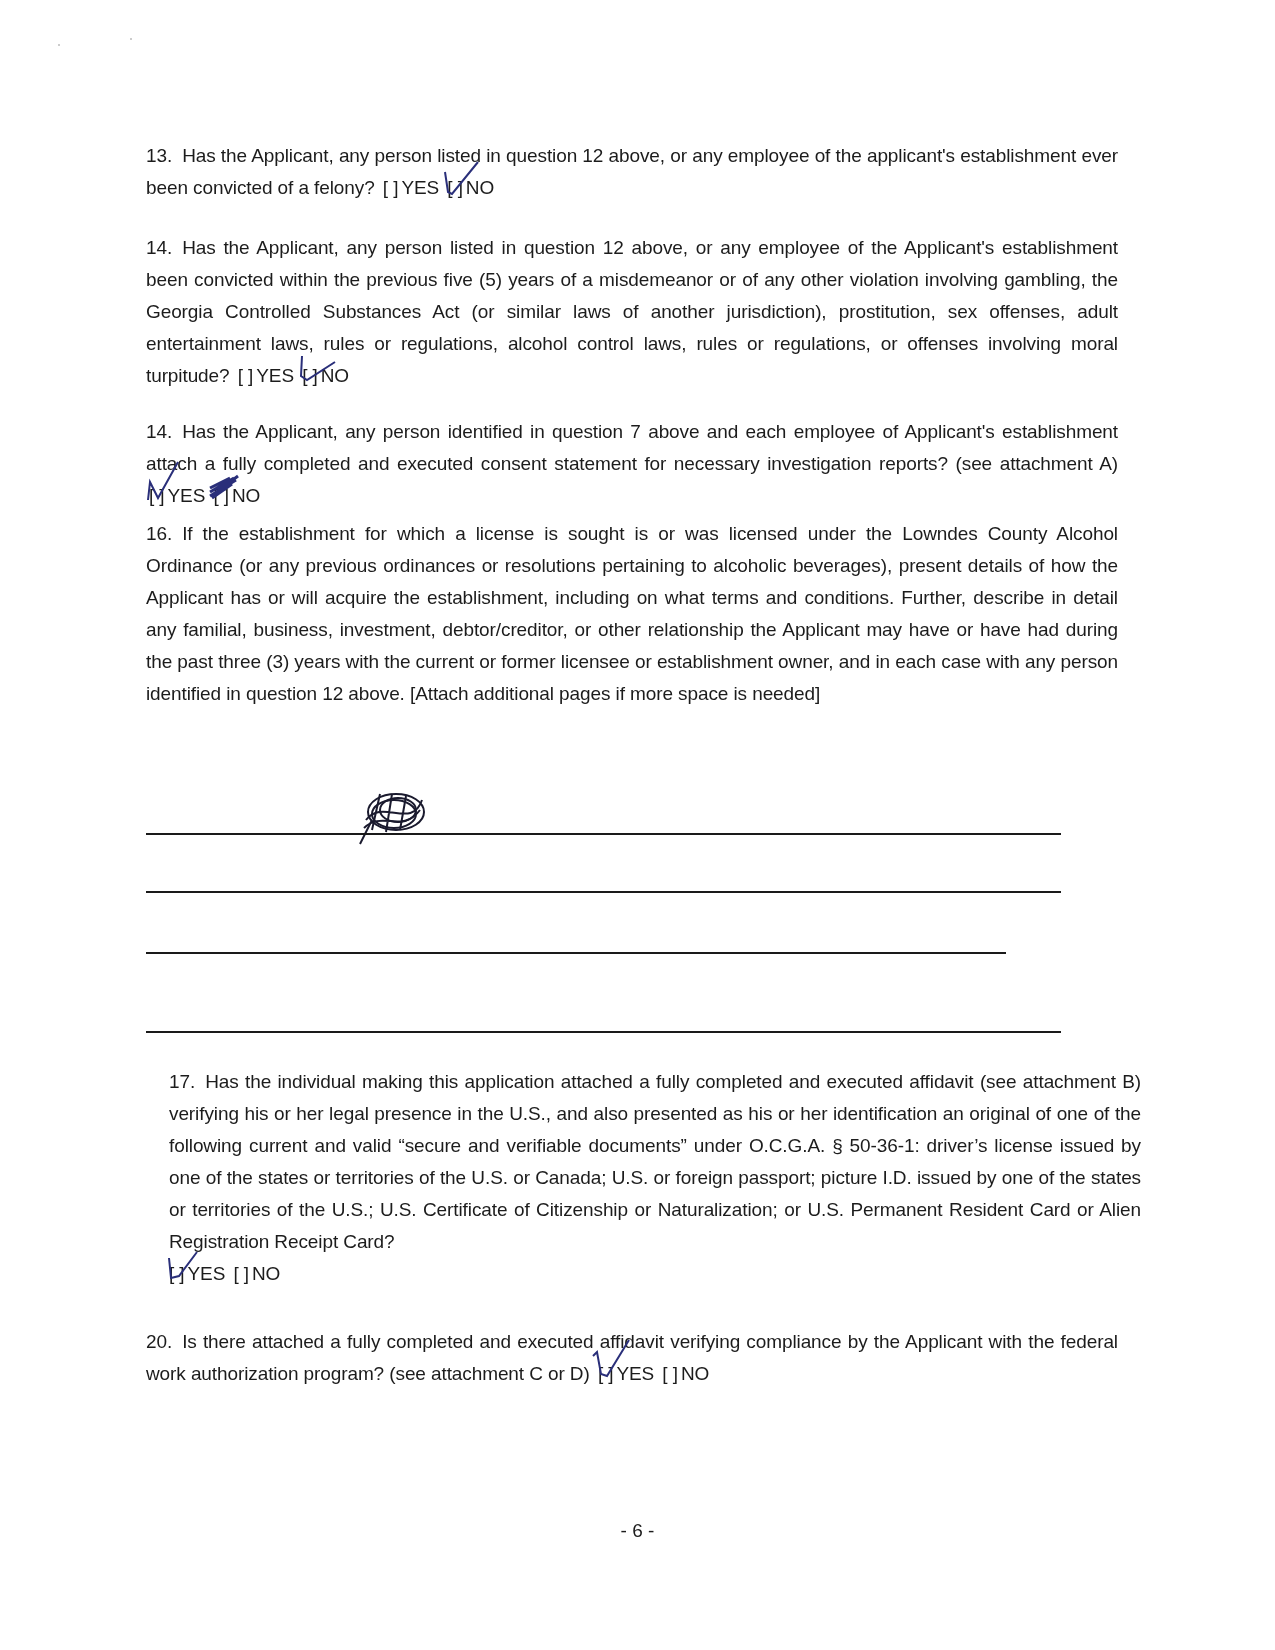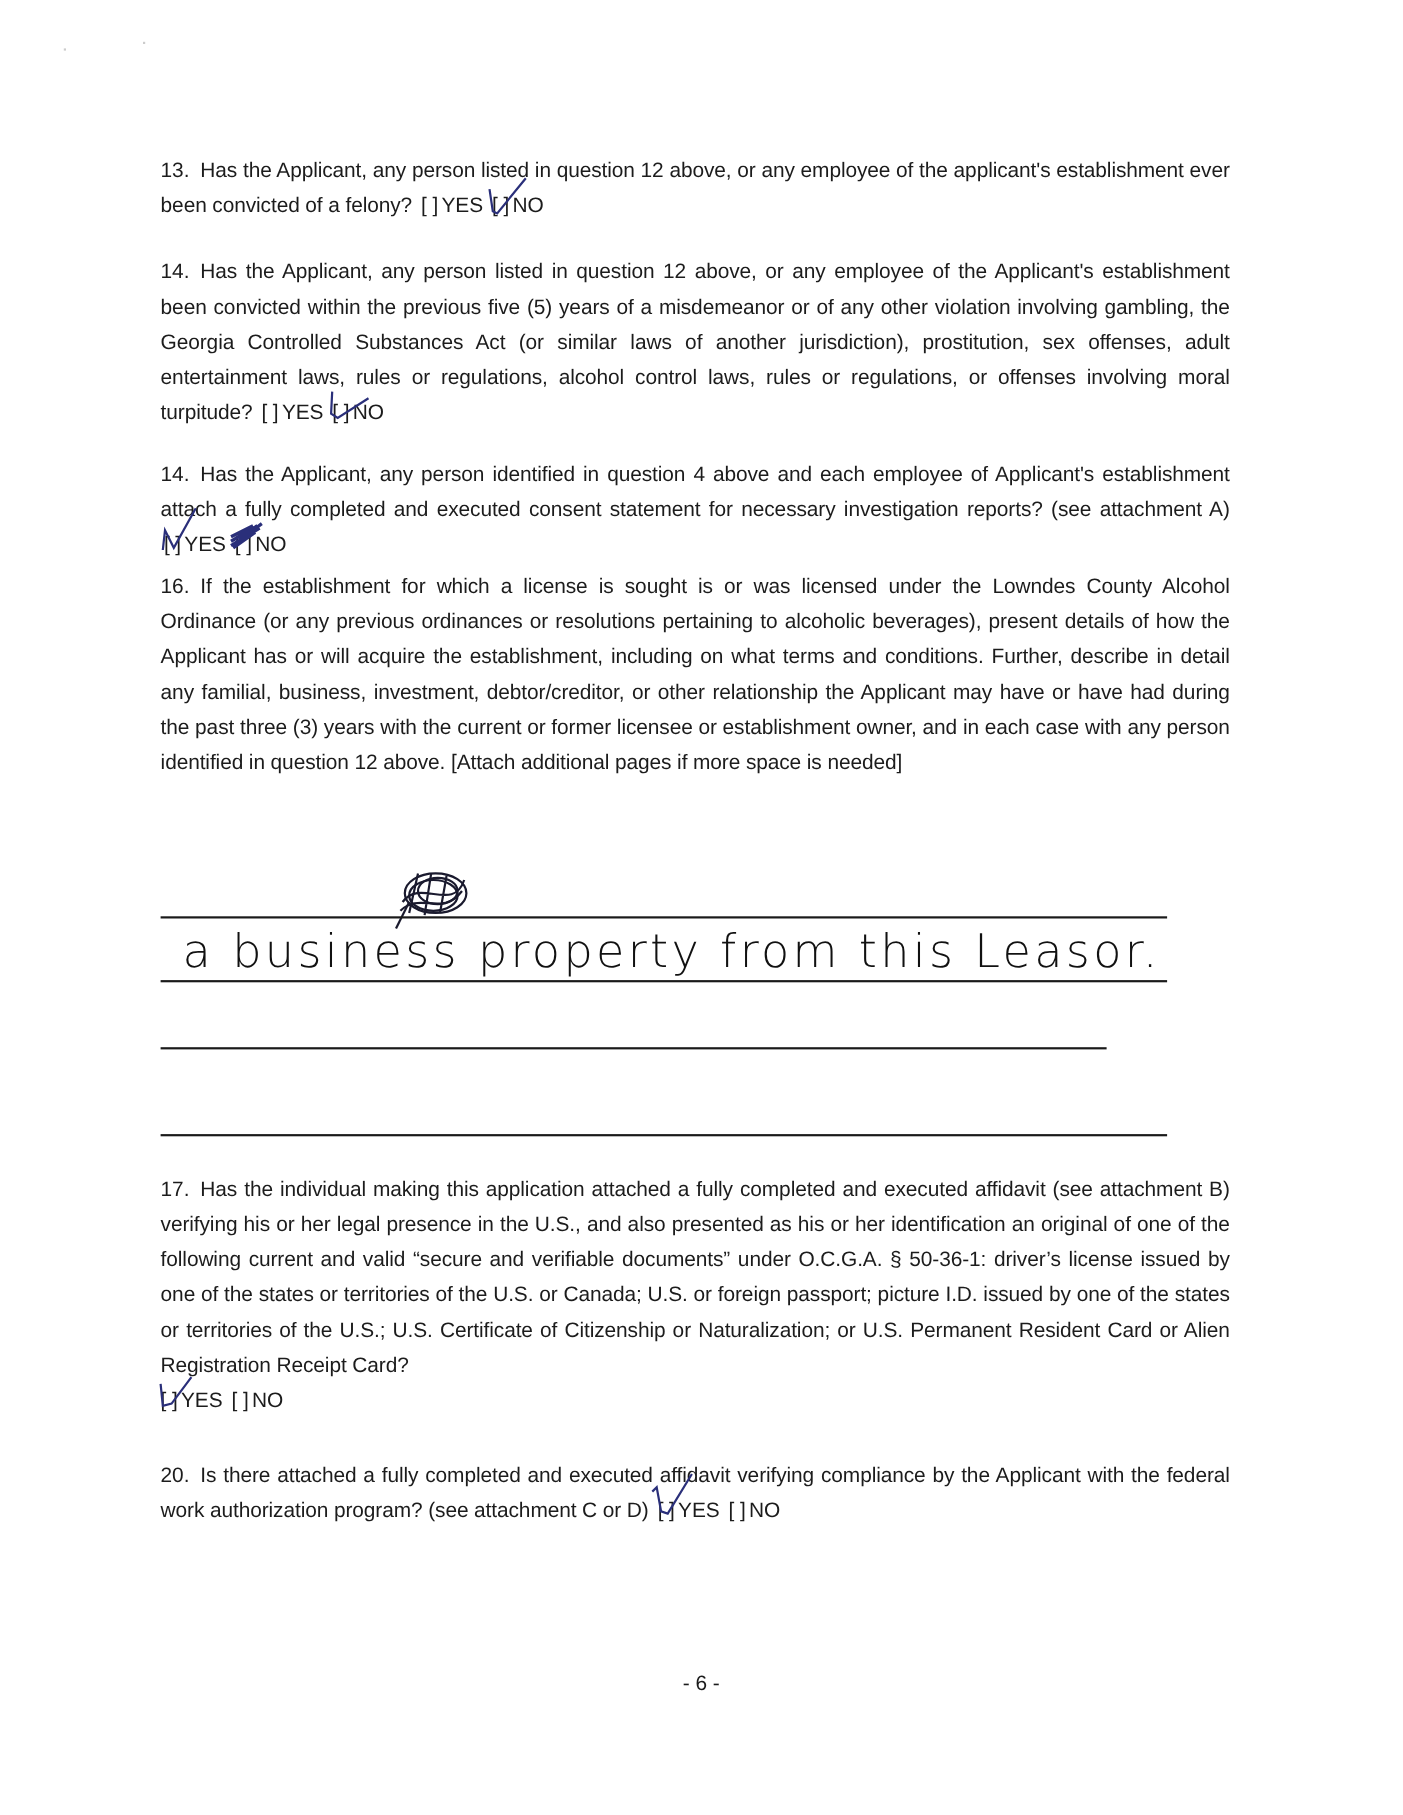--- a/index.html
+++ b/index.html
@@ -49,21 +49,21 @@
 
   <div class="para" style="top:232px;">
     <span class="num">14.</span><span>Has the Applicant, any person listed in question 12 above, or any employee of the Applicant's establishment been convicted within the previous five (5) years of a misdemeanor or of any other violation involving gambling, the Georgia Controlled Substances Act (or similar laws of another jurisdiction), prostitution, sex offenses, adult entertainment laws, rules or regulations, alcohol control laws, rules or regulations, or offenses involving moral turpitude?</span>
     <span class="chk"><span class="box">[ ]</span><span>YES</span></span>
     <span class="chk"><span class="box">[ ]</span><span class="tick"><svg viewBox="0 0 30 40">
             <path d="M5 10 L4 30 L10 34 L38 16" fill="none" stroke="#2a2f7a" stroke-width="2"></path>
           </svg></span><span>NO</span></span>
   </div>
 
   <div class="para" style="top:416px;">
-    <span class="num">14.</span><span>Has the Applicant, any person identified in question 4 above and each employee of Applicant's establishment attach a fully completed and executed consent statement for necessary investigation reports? (see attachment A)</span>
+    <span class="num">14.</span><span>Has the Applicant, any person identified in question 7 above and each employee of Applicant's establishment attach a fully completed and executed consent statement for necessary investigation reports? (see attachment A)</span>
     <span class="chk"><span class="box">[ ]</span><span class="tick"><svg viewBox="0 0 30 40">
             <path d="M4 34 L6 16 L14 32 L34 -4" fill="none" stroke="#2a2f7a" stroke-width="2"></path>
           </svg></span><span>YES</span></span>
     <span class="chk"><span class="box">[ ]</span><span class="tick"><svg viewBox="0 0 30 40">
             <path d="M2 30 L28 14 M2 26 L26 12 M4 32 L24 18 M6 28 L30 10 M2 22 L22 12" fill="none" stroke="#2a2f7a" stroke-width="3"></path>
           </svg></span><span>NO</span></span>
   </div>
 
   <div class="para" style="top:518px;">
     <span class="num">16.</span><span>If the establishment for which a license is sought is or was licensed under the Lowndes County Alcohol Ordinance (or any previous ordinances or resolutions pertaining to alcoholic beverages), present details of how the Applicant has or will acquire the establishment, including on what terms and conditions. Further, describe in detail any familial, business, investment, debtor/creditor, or other relationship the Applicant may have or have had during the past three (3) years with the current or former licensee or establishment owner, and in each case with any person identified in question 12 above. [Attach additional pages if more space is needed]</span>
@@ -73,27 +73,26 @@
     <g fill="none" stroke="#1a1a2e" stroke-width="2">
       <ellipse cx="44" cy="22" rx="28" ry="18"></ellipse>
       <ellipse cx="42" cy="24" rx="22" ry="14"></ellipse>
       <ellipse cx="46" cy="20" rx="18" ry="12"></ellipse>
       <path d="M14 30 C30 8,60 40,70 10 M12 38 C30 20,50 44,68 20 M20 40 L28 4 M34 42 L40 4 M48 40 L54 6"></path>
       <path d="M8 54 L20 30"></path>
     </g>
   </svg>
   <div class="rule" style="top:833px;width:915px;"></div>
 
-  <div class="hand" style="left:166px;top:840px;">a business property from this Leasor.</div>
   <div class="rule" style="top:891px;width:915px;"></div>
 
   <div class="rule" style="top:952px;width:860px;"></div>
   <div class="rule" style="top:1031px;width:915px;"></div>
 
-  <div class="para" style="top:1066px;">
+  <div class="para" style="top:1066px;margin-left:23px;">
     <span class="num">17.</span><span>Has the individual making this application attached a fully completed and executed affidavit (see attachment B) verifying his or her legal presence in the U.S., and also presented as his or her identification an original of one of the following current and valid “secure and verifiable documents” under O.C.G.A. § 50-36-1: driver’s license issued by one of the states or territories of the U.S. or Canada; U.S. or foreign passport; picture I.D. issued by one of the states or territories of the U.S.; U.S. Certificate of Citizenship or Naturalization; or U.S. Permanent Resident Card or Alien Registration Receipt Card?</span>
     <br>
     <span class="chk"><span class="box" style="margin-left:0;">[ ]</span><span class="tick"><svg viewBox="0 0 30 40">
             <path d="M2 14 L4 34 L12 32 L30 8" fill="none" stroke="#2a2f7a" stroke-width="2"></path>
           </svg></span><span>YES</span></span>
     <span class="chk"><span class="box">[ ]</span><span>NO</span></span>
   </div>
 
   <div class="para" style="top:1326px;">
     <span class="num">20.</span><span>Is there attached a fully completed and executed affidavit verifying compliance by the Applicant with the federal work authorization program? (see attachment C or D)</span>

